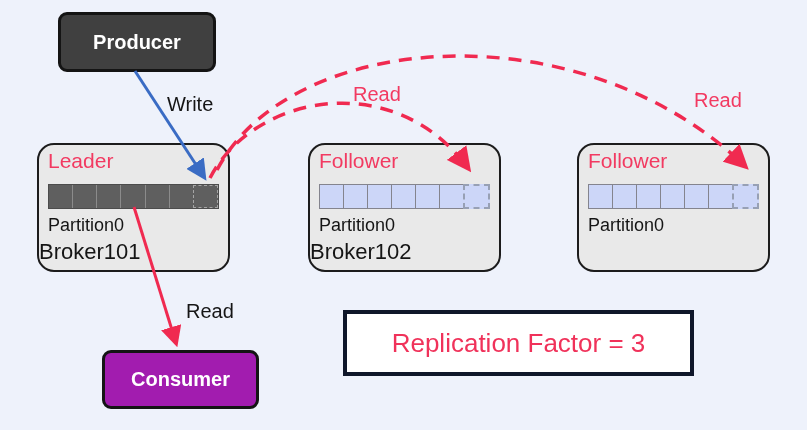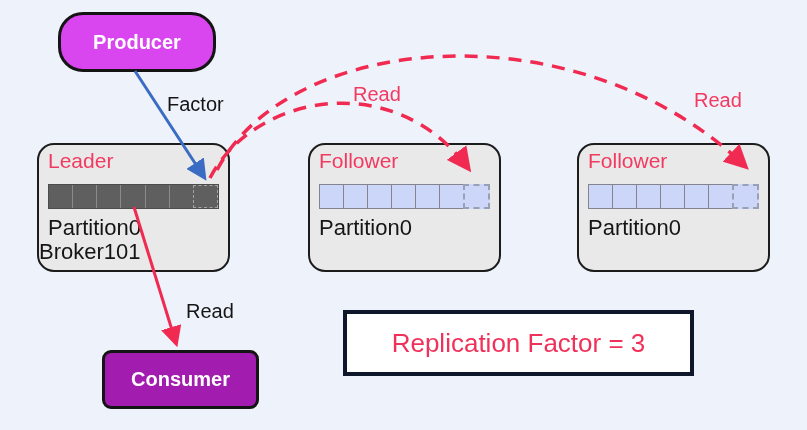--- a/index.html
+++ b/index.html
@@ -9,39 +9,39 @@
     font-family:"Liberation Sans", sans-serif;
     color:#151515;
   }
   svg.overlay { position:absolute; left:0; top:0; width:807px; height:430px; z-index:5; pointer-events:none; }
 
   .node {
     position:absolute; display:flex; align-items:center; justify-content:center;
     border:3px solid #141414; border-radius:9px; z-index:2;
     color:#ffffff; font-weight:bold; font-size:20px;
   }
-  .producer { left:58px; top:12px; width:152px; height:54px; background:#d946ef;border-radius:25px; }
+  .producer { left:58px; top:12px; width:152px; height:54px; background:#404040; }
   .consumer { left:102px; top:350px; width:151px; height:53px; background:#a21caf; }
 
   .broker {
     position:absolute; top:143px; width:189px; height:125px;
     background:#e9e9e9; border:2px solid #1c1c1c; border-radius:17px; z-index:2;
   }
   .b101 { left:37px; } .b102 { left:308px; } .b103 { left:577px; }
   .broker .role { position:absolute; left:9px; top:4px; font-size:21px; color:#f23a61; }
   .pbar { position:absolute; left:9px; top:39px; width:171px; height:25px; display:flex; box-sizing:border-box; }
   .cell { flex:1; box-sizing:border-box; }
   .pbar.leader { border:1px solid #4c4c4c; background:#5f5f5f; }
   .pbar.leader .cell { background:#5f5f5f; }
   .pbar.leader .cell + .cell { border-left:1px solid #8b8b8b; }
   .pbar.leader .cell.dashed { border:1px dashed #a5a5a5; }
   .pbar.follower .cell { background:#ccd6f8; border:1px solid #84848e; }
   .pbar.follower .cell + .cell { margin-left:-1px; }
   .pbar.follower .cell.dashed { border:2px dashed #97a0b4; }
-  .broker .partition { position:absolute; left:9px; top:70px; font-size:22px; }
+  .broker .partition { position:absolute; left:9px; top:70px; font-size:18px; }
   .broker .bname { position:absolute; bottom:5px; left:0; width:100%; text-align:left; font-size:22px; }
 
   .edge-label { position:absolute; z-index:6; font-size:20px; }
   .write-label { left:167px; top:93px; }
   .read-consumer-label { left:186px; top:300px; }
   .read-mid-label { left:353px; top:83px; color:#f23a61; }
   .read-right-label { left:694px; top:89px; color:#f23a61; }
 
   .callout {
     position:absolute; left:343px; top:310px; width:343px; height:58px; z-index:2;
@@ -94,20 +94,21 @@
     <div class="pbar follower">
       <div class="cell"></div>
       <div class="cell"></div>
       <div class="cell"></div>
       <div class="cell"></div>
       <div class="cell"></div>
       <div class="cell"></div>
       <div class="cell dashed"></div>
     </div>
     <div class="partition">Partition0</div>
+    <div class="bname">Broker102</div>
   </div>
 
   <div class="broker b103">
     <div class="role">Follower</div>
     <div class="pbar follower">
       <div class="cell"></div>
       <div class="cell"></div>
       <div class="cell"></div>
       <div class="cell"></div>
       <div class="cell"></div>
@@ -118,18 +119,18 @@
   </div>
 
   <div class="node consumer">
     <span>Consumer</span>
   </div>
 
   <div class="callout">
     <span>Replication Factor = 3</span>
   </div>
 
-  <div class="edge-label write-label">Factor</div>
+  <div class="edge-label write-label">Write</div>
   <div class="edge-label read-consumer-label">Read</div>
   <div class="edge-label read-mid-label">Read</div>
   <div class="edge-label read-right-label">Read</div>
 
 </div>
 
 </body></html>

